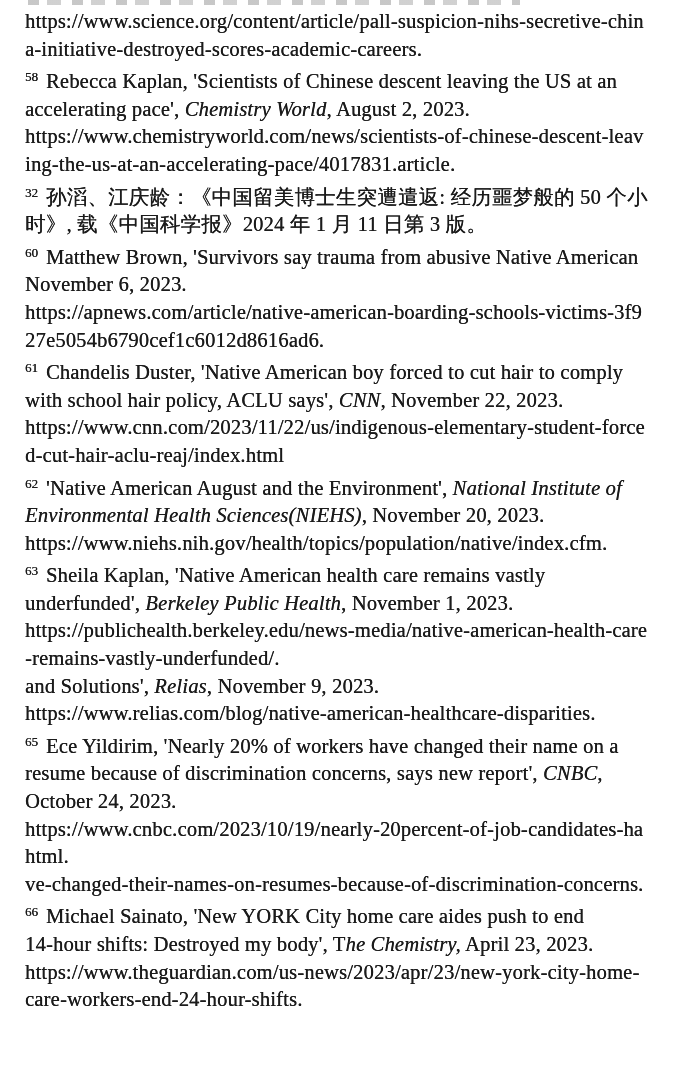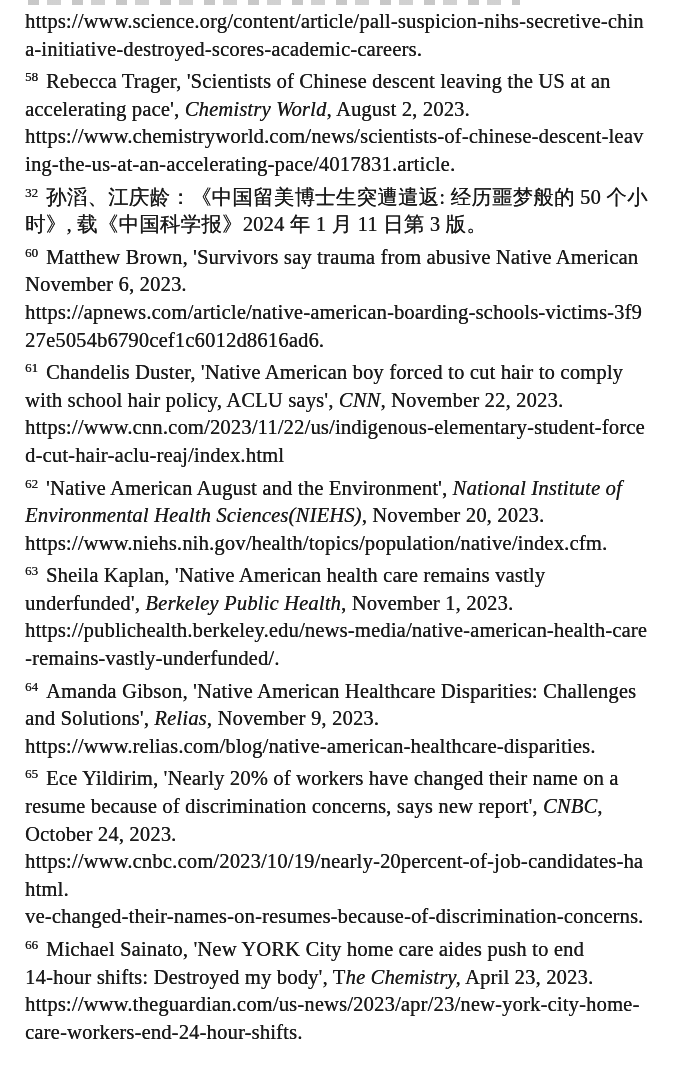--- a/index.html
+++ b/index.html
@@ -54,42 +54,41 @@
   }
 </style>
 </head>
 <body>
 
 <div class="page">
   <div class="top-fragment"></div>
   <div class="doc">
       <div class="line"><span>https://www.science.org/content/article/pall-suspicion-nihs-secretive-chin</span></div>
       <div class="line"><span>a-initiative-destroyed-scores-academic-careers.</span></div>
-      <div class="line"><span class="sup">58</span><span>Rebecca Trager, 'Scientists of Chinese descent leaving the US at an</span></div>
+      <div class="line"><span class="sup">58</span><span>Rebecca Kaplan, 'Scientists of Chinese descent leaving the US at an</span></div>
       <div class="line"><span>accelerating pace', </span><span class="it">Chemistry World</span><span>, August 2, 2023.</span></div>
       <div class="line"><span>https://www.chemistryworld.com/news/scientists-of-chinese-descent-leav</span></div>
       <div class="line"><span>ing-the-us-at-an-accelerating-pace/4017831.article.</span></div>
       <div class="line"><span class="sup">32</span><span>孙滔、江庆龄：《中国留美博士生突遭遣返: 经历噩梦般的 50 个小</span></div>
       <div class="line"><span>时》, 载《中国科学报》2024 年 1 月 11 日第 3 版。</span></div>
       <div class="line"><span class="sup">60</span><span>Matthew Brown, 'Survivors say trauma from abusive Native American</span></div>
       <div class="line"><span>November 6, 2023.</span></div>
       <div class="line"><span>https://apnews.com/article/native-american-boarding-schools-victims-3f9</span></div>
       <div class="line"><span>27e5054b6790cef1c6012d8616ad6.</span></div>
       <div class="line"><span class="sup">61</span><span>Chandelis Duster, 'Native American boy forced to cut hair to comply</span></div>
       <div class="line"><span>with school hair policy, ACLU says', </span><span class="it">CNN</span><span>, November 22, 2023.</span></div>
       <div class="line"><span>https://www.cnn.com/2023/11/22/us/indigenous-elementary-student-force</span></div>
       <div class="line"><span>d-cut-hair-aclu-reaj/index.html</span></div>
       <div class="line"><span class="sup">62</span><span>'Native American August and the Environment', </span><span class="it">National Institute of</span></div>
       <div class="line"><span class="it">Environmental Health Sciences(NIEHS)</span><span>, November 20, 2023.</span></div>
       <div class="line"><span>https://www.niehs.nih.gov/health/topics/population/native/index.cfm.</span></div>
       <div class="line"><span class="sup">63</span><span>Sheila Kaplan, 'Native American health care remains vastly</span></div>
       <div class="line"><span>underfunded', </span><span class="it">Berkeley Public Health</span><span>, November 1, 2023.</span></div>
       <div class="line"><span>https://publichealth.berkeley.edu/news-media/native-american-health-care</span></div>
       <div class="line"><span>-remains-vastly-underfunded/.</span></div>
-      <div class="line"><span class="sup">64</span><span>Amanda Gibson, 'Native American Healthcare Disparities: Challenges</span></div>
       <div class="line"><span>and Solutions', </span><span class="it">Relias</span><span>, November 9, 2023.</span></div>
       <div class="line"><span>https://www.relias.com/blog/native-american-healthcare-disparities.</span></div>
       <div class="line"><span class="sup">65</span><span>Ece Yildirim, 'Nearly 20% of workers have changed their name on a</span></div>
       <div class="line"><span>resume because of discrimination concerns, says new report', </span><span class="it">CNBC</span><span>,</span></div>
       <div class="line"><span>October 24, 2023.</span></div>
       <div class="line"><span>https://www.cnbc.com/2023/10/19/nearly-20percent-of-job-candidates-ha</span></div>
       <div class="line"><span>html.</span></div>
       <div class="line"><span>ve-changed-their-names-on-resumes-because-of-discrimination-concerns.</span></div>
       <div class="line"><span class="sup">66</span><span>Michael Sainato, 'New YORK City home care aides push to end</span></div>
       <div class="line"><span>14-hour shifts: Destroyed my body', T</span><span class="it">he Chemistry,</span><span> April 23, 2023.</span></div>

